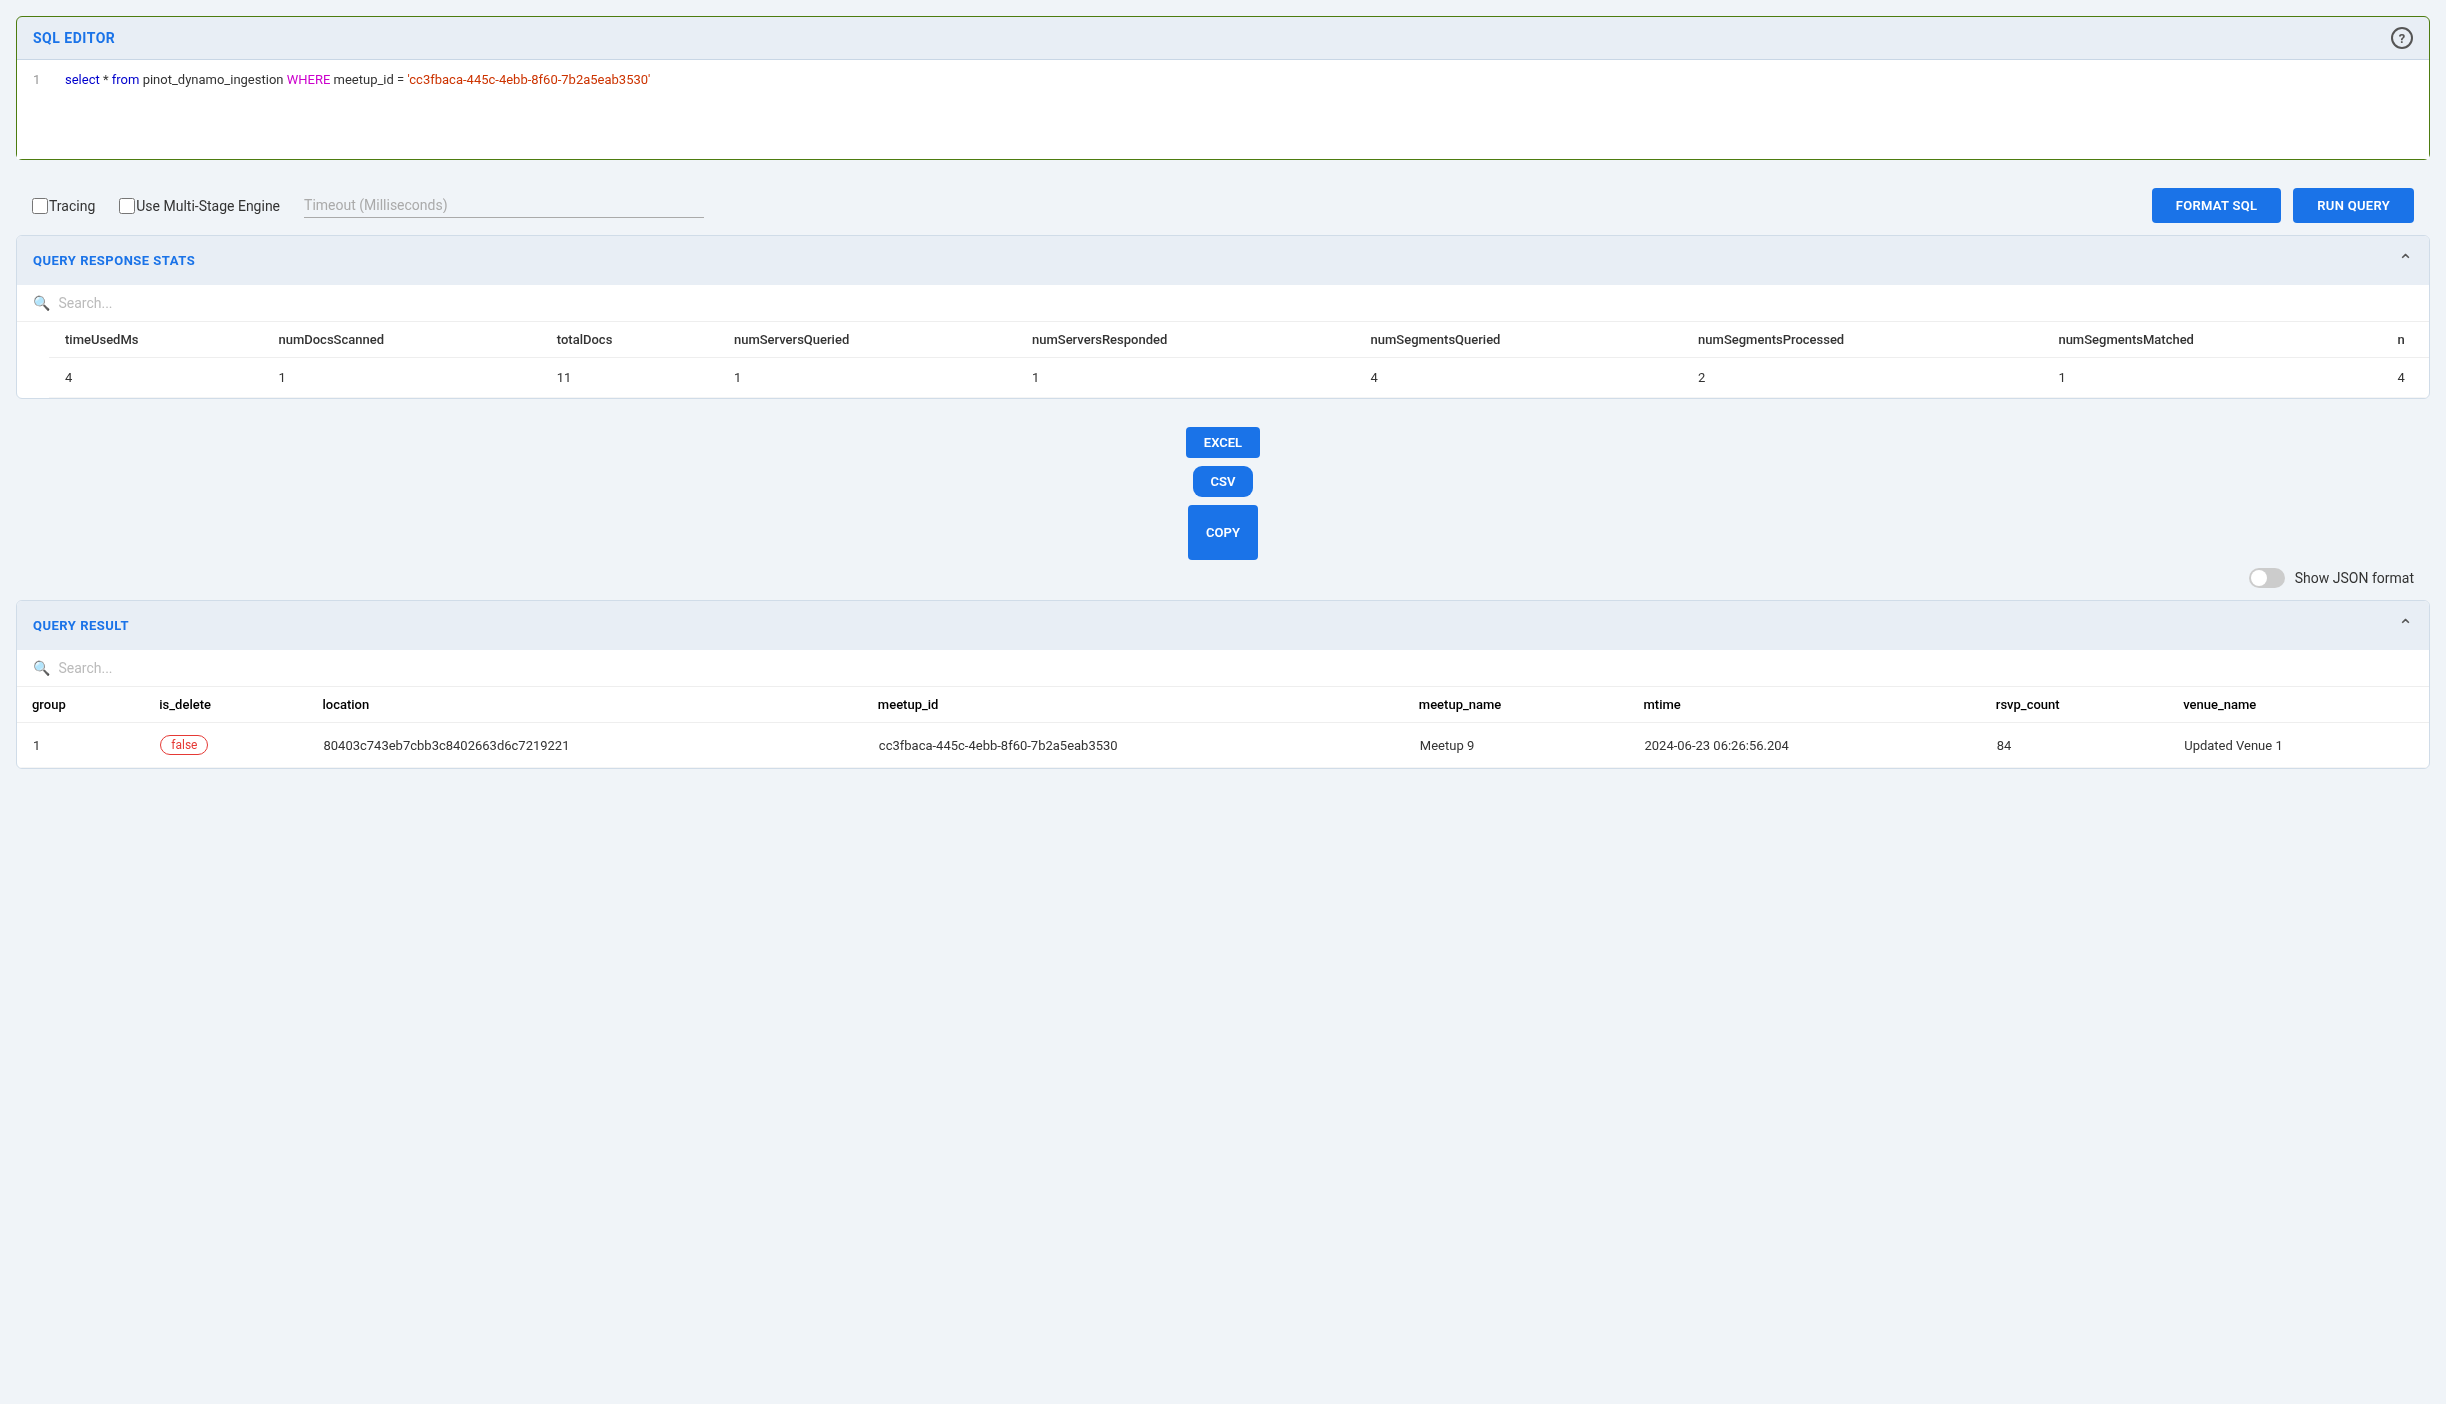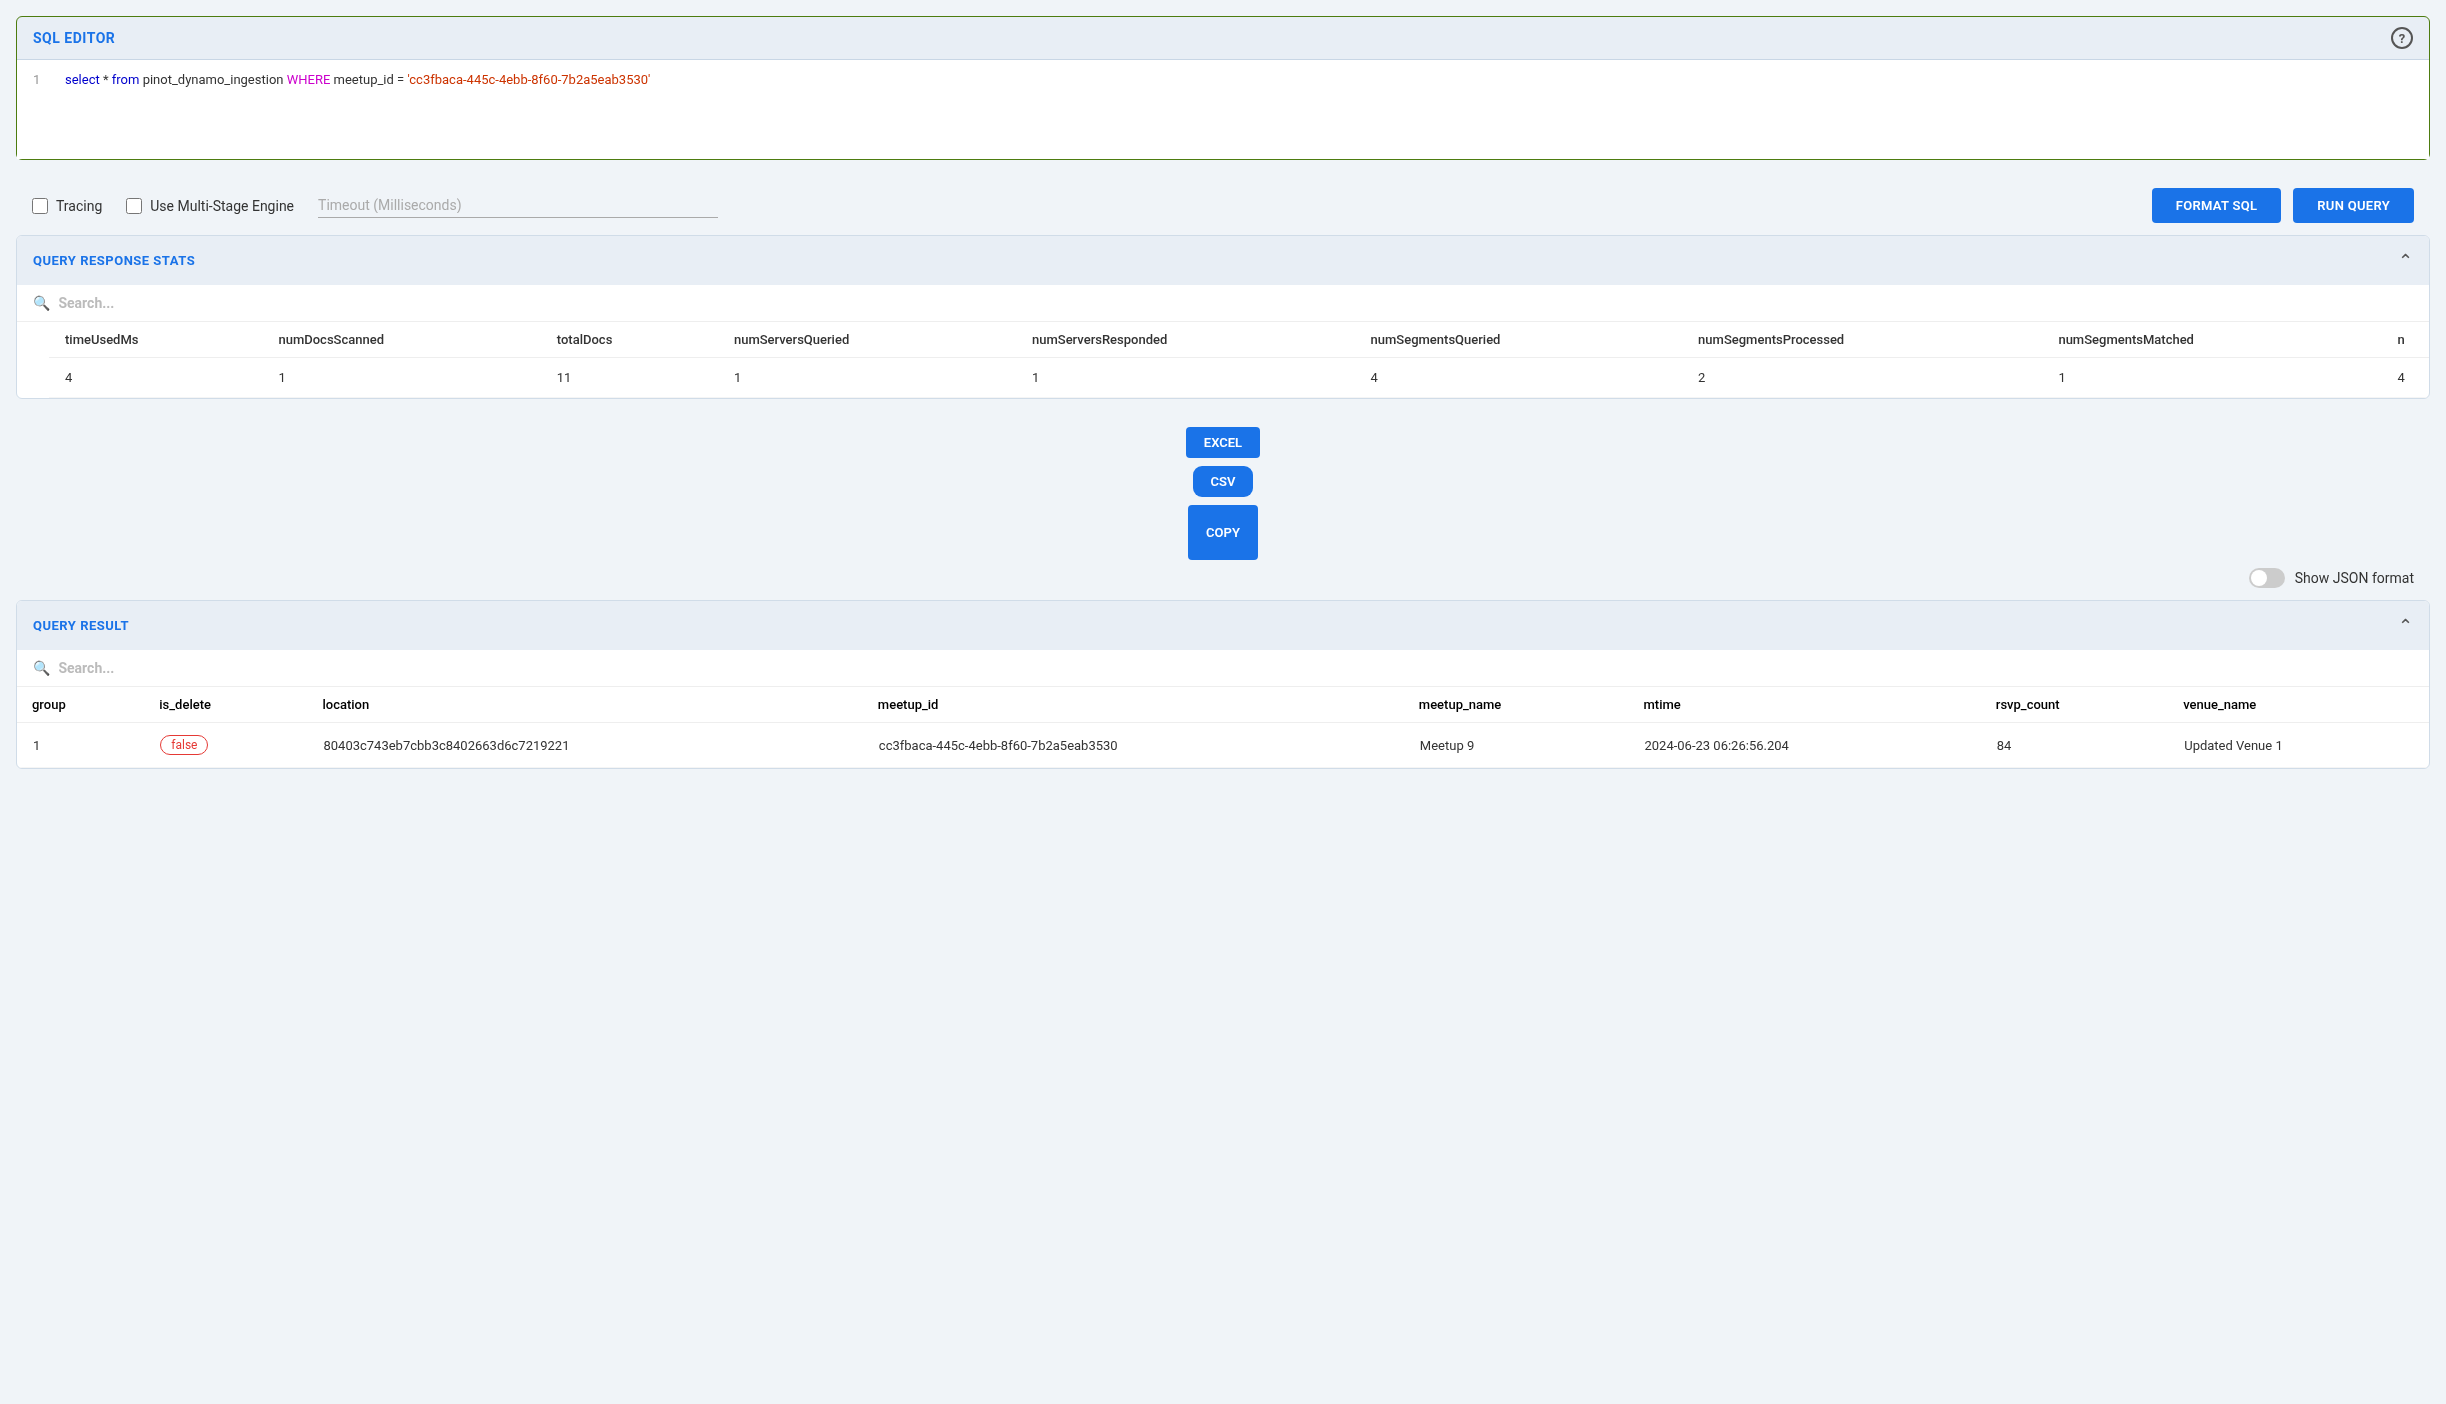--- a/index.html
+++ b/index.html
@@ -93,21 +93,21 @@
       display: flex;
       align-items: center;
       padding: 12px 16px;
       gap: 24px;
       background: #f0f4f8;
     }
 
     .checkbox-group {
       display: flex;
       align-items: center;
-      gap: 8px;
+      gap: 1px;
     }
 
     .checkbox-group input[type="checkbox"] {
       width: 16px;
       height: 16px;
       cursor: pointer;
     }
 
     .checkbox-label {
       font-size: 14px;
@@ -199,21 +199,20 @@
       font-size: 14px;
     }
 
     .search-input {
       border: none;
       outline: none;
       font-size: 14px;
       color: #14532d;
       width: 100%;
       background: transparent;
-      font-weight: bold;
     }
 
     .search-input::placeholder {
       color: #bbb;
     }
 
     .stats-table {
       width: 100%;
       border-collapse: collapse;
       font-size: 13px;

